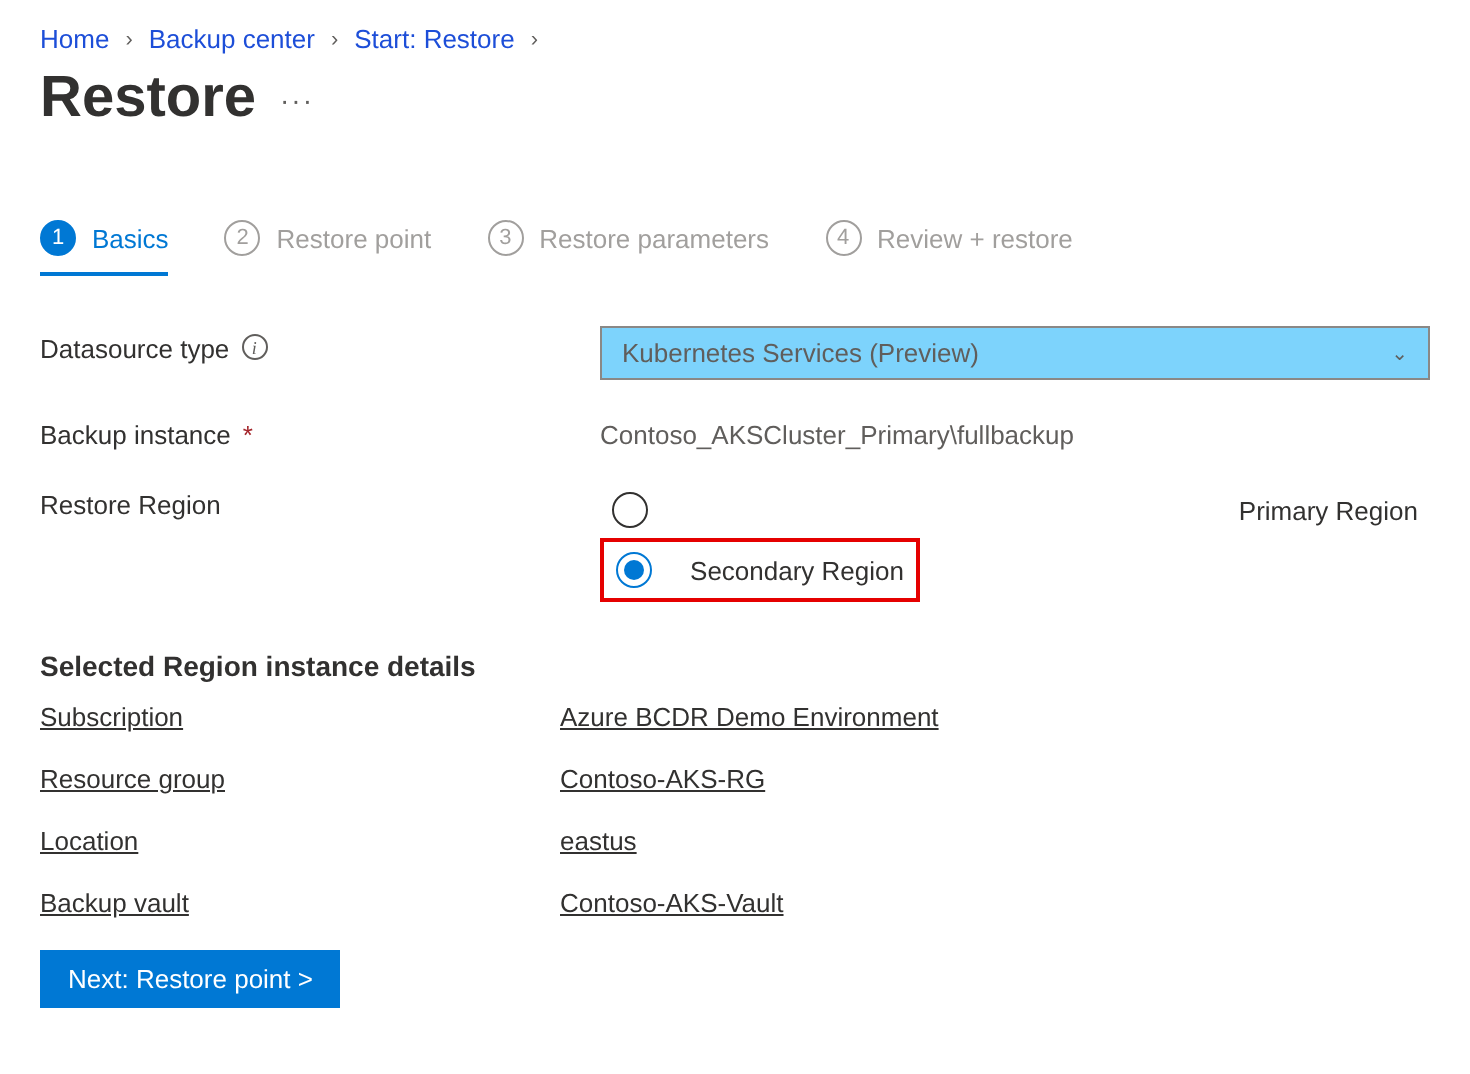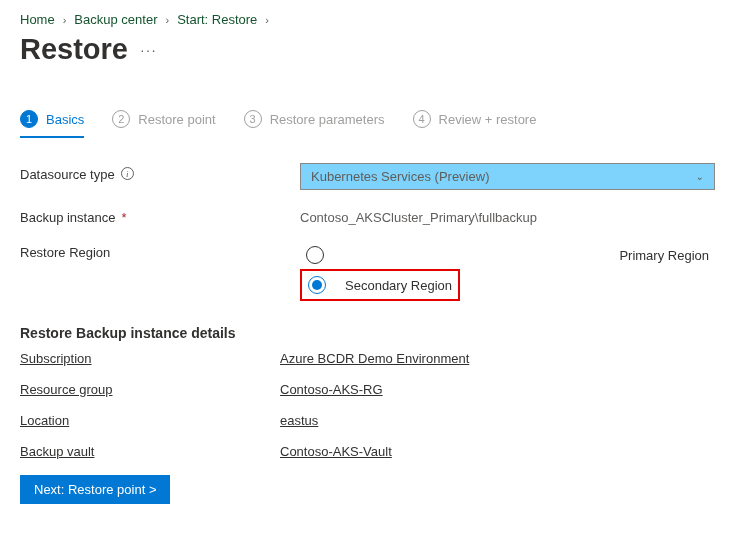--- a/index.html
+++ b/index.html
@@ -12,21 +12,21 @@
       padding: 12px 20px 20px 20px;
     }
     .breadcrumb {
       display: flex;
       align-items: center;
       gap: 8px;
       font-size: 13px;
       margin-bottom: 6px;
     }
     .breadcrumb a {
-      color: #14532d;
+      color: #1d4ed8;
       text-decoration: none;
       cursor: pointer;
     }
     .breadcrumb .chevron { color: #605e5c; font-size: 11px; }
     .page-title-row {
       display: flex;
       align-items: center;
       gap: 12px;
       margin-bottom: 38px;
     }
@@ -236,21 +236,21 @@
     <div class="radio-row highlighted">
       <span class="radio checked">
           <span class="radio-dot"></span>
         </span>
       <span>Secondary Region</span>
     </div>
   </div>
 </div>
 
 
-<div class="section-heading">Restore Backup instance details</div>
+<div class="section-heading">Selected Region instance details</div>
 
 <div class="detail-row">
   <div class="detail-label">Subscription</div>
   <div class="detail-value">Azure BCDR Demo Environment</div>
 </div>
 <div class="detail-row">
   <div class="detail-label">Resource group</div>
   <div class="detail-value">Contoso-AKS-RG</div>
 </div>
 <div class="detail-row">

